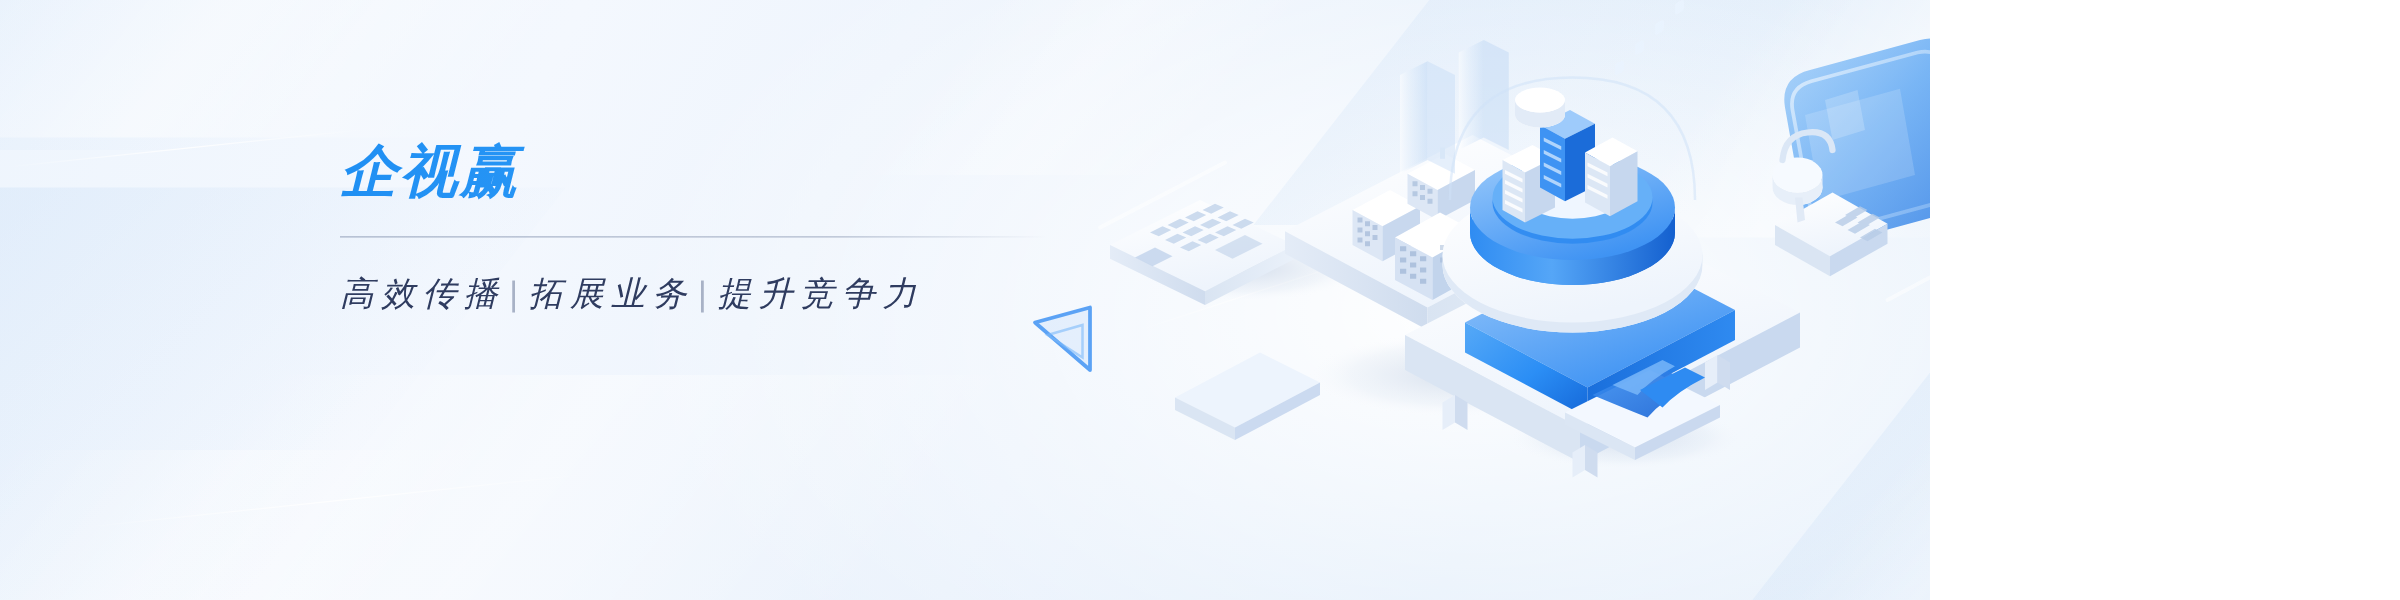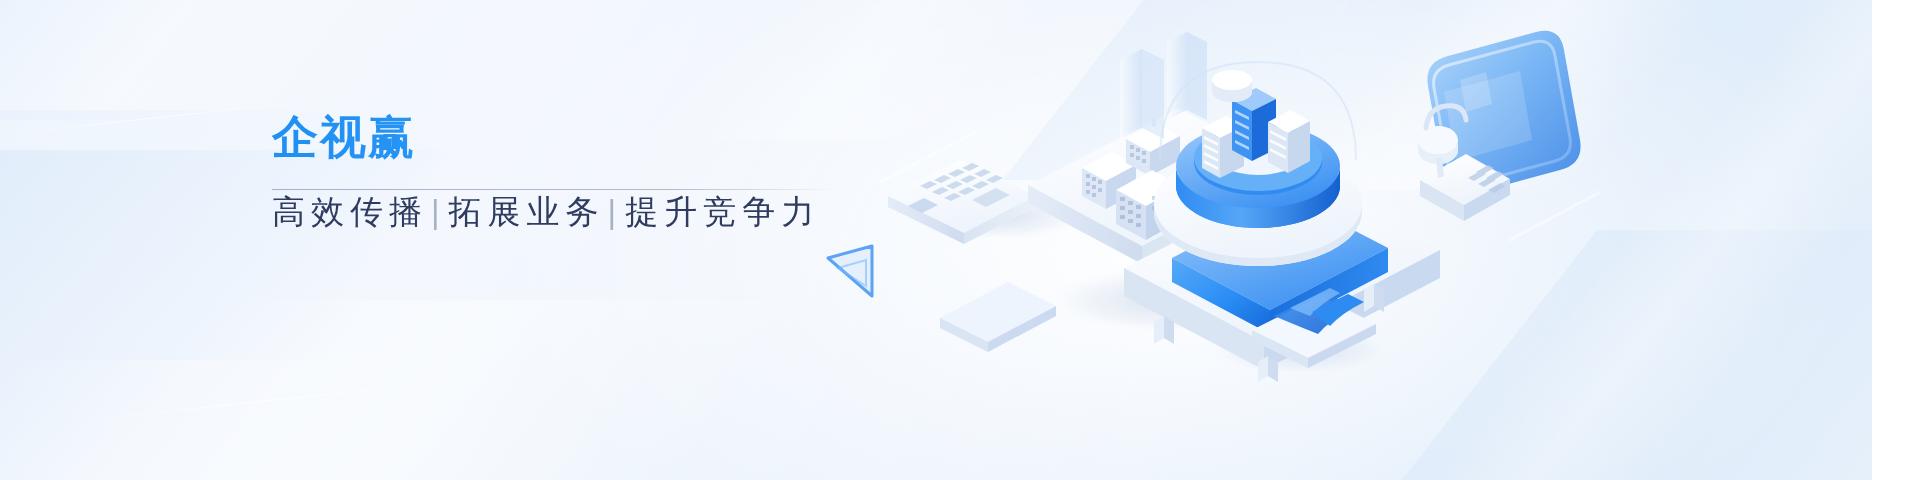--- a/index.html
+++ b/index.html
@@ -2,25 +2,26 @@
 <html><head>
 <meta charset="utf-8">
 <title>Banner</title>
 <style>
   * { margin:0; padding:0; box-sizing:border-box; }
   html,body { background:#ffffff; }
   body { font-family:"Liberation Sans","DejaVu Sans",sans-serif; }
 
   #banner {
     position:relative;
-    width:1872px; height:480px;
+    width:1544px; height:480px;
     overflow:hidden;
     background:
       radial-gradient(1100px 620px at 1180px 250px, #ffffff 0%, rgba(255,255,255,0) 62%),
       linear-gradient(118deg, #eef5fd 0%, #f4f8fe 26%, #eaf2fc 56%, #dfecfa 78%, #e6f0fb 100%);
+    font-style: italic;
   }
 
   
   .bg-layer { position:absolute; inset:0; pointer-events:none; }
 
   .streak {
     position:absolute;
     background:linear-gradient(90deg, rgba(255,255,255,0) 0%, rgba(255,255,255,.85) 45%, rgba(255,255,255,0) 100%);
     transform-origin:center;
     opacity:.85;
@@ -72,21 +73,22 @@
     white-space:nowrap;
   }
   .headline .hl { color:#1463e4; }
   .divider {
     margin-top:26px;
     width:566px; height:1px;
     background:linear-gradient(90deg,#8e9bb5 0%, #9aa6bd 70%, rgba(154,166,189,0) 100%);
     opacity:.75;
   }
   .tagline {
-    font-size:33px; font-weight:400;
+    margin-top:27px;
+    font-size:27px; font-weight:400;
     letter-spacing:6px;
     color:#2f3c60;
     white-space:nowrap;
   }
   .tagline .sep {
     color:#a8b2c6; font-weight:300;
     margin:0 9px 0 3px; letter-spacing:0;
   }
 
   

